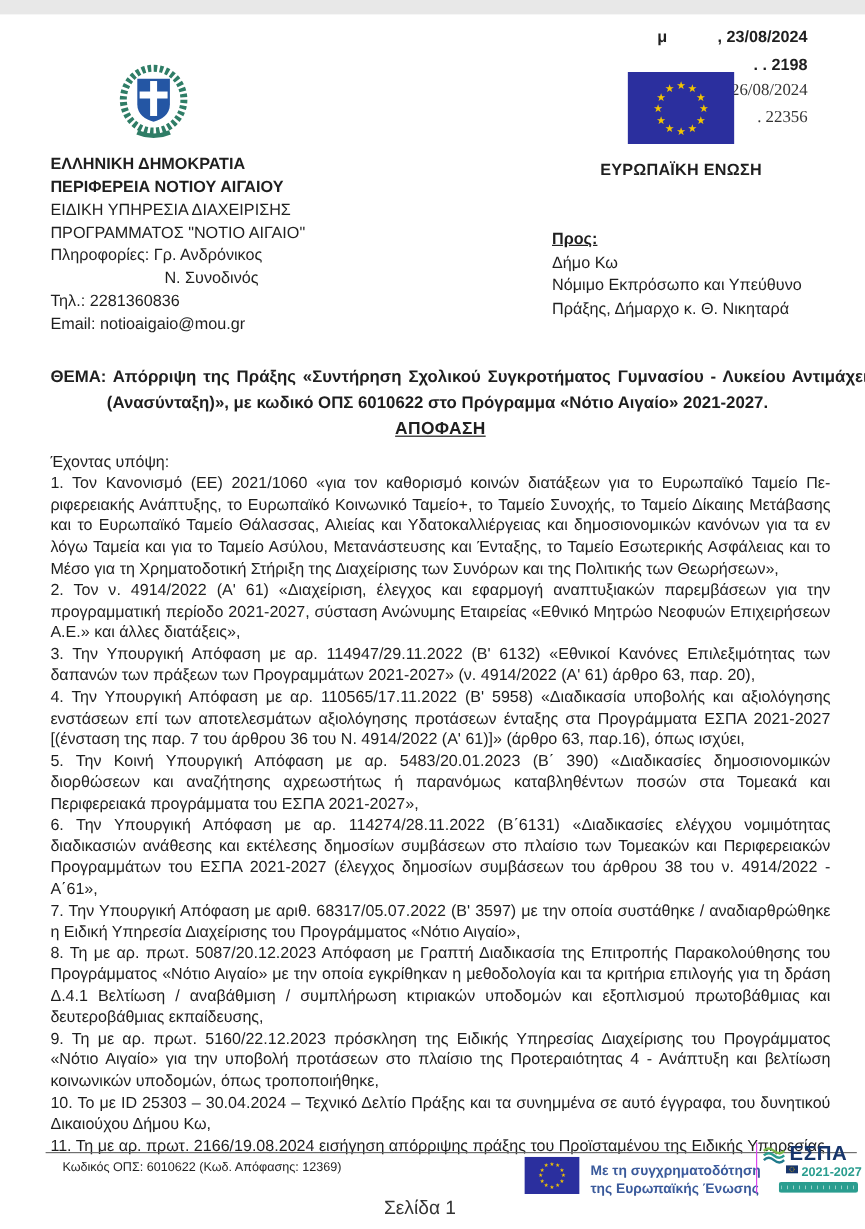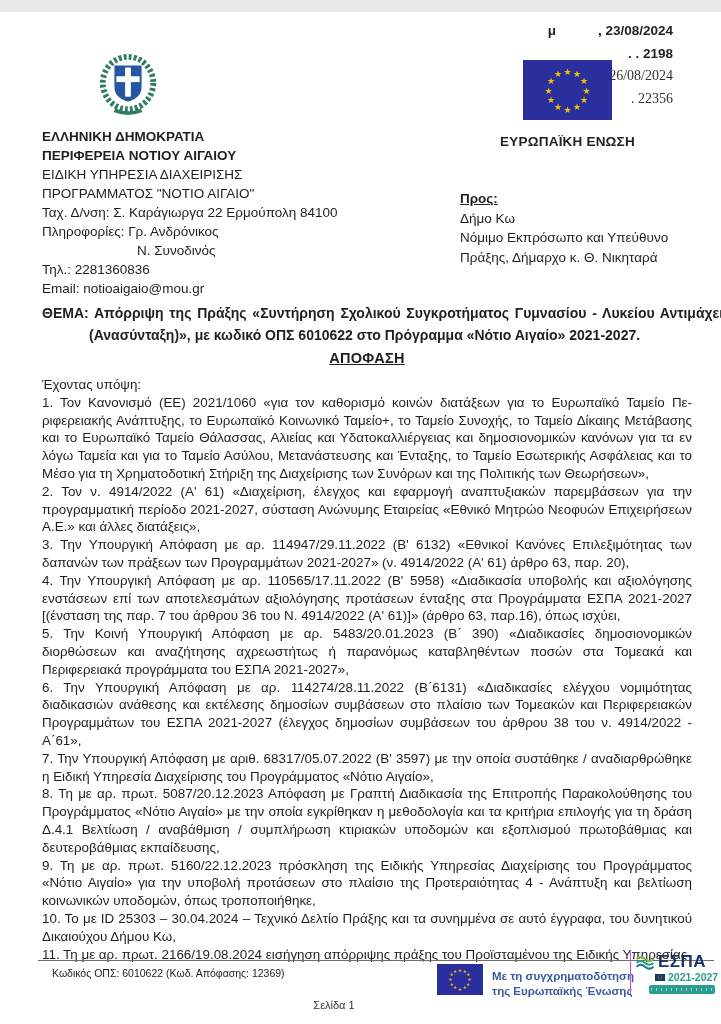--- a/index.html
+++ b/index.html
@@ -54,26 +54,26 @@
   .body-text p{margin:0;}
 
   
   .foot-rule{position:absolute;left:38px;top:948px;width:676px;border-top:1.5px solid #6f6f6f;}
   .foot-ops{position:absolute;left:42px;top:955px;font-size:10.5px;color:#222;padding-left:10px;}
   .foot-flag{position:absolute;left:437px;top:952px;}
   .foot-cofin{position:absolute;left:492px;top:957px;font-size:11.5px;line-height:14.5px;font-weight:bold;color:#3a5a9b;}
   .espa{position:absolute;left:630px;top:940px;width:86px;padding-left:4px;border-left:1px solid #d946ef;}
   .espa .row1{display:flex;align-items:center;gap:3px;}
   .espa .title{font-size:17px;font-weight:bold;color:#17356b;letter-spacing:.5px;}
-  .espa .row2{display:flex;align-items:center;gap:3px;margin-top:-1px;padding-left:20px;}
+  .espa .row2{display:flex;gap:3px;margin-top:-1px;padding-left:20px;}
   .espa .years{font-size:10.5px;font-weight:bold;color:#2a9d8f;}
   .espa .bar{margin-top:2px;margin-left:14px;width:66px;height:9px;border-radius:2px;background:#2a9d8f;
     background-image:repeating-linear-gradient(90deg, rgba(255,255,255,.55) 0 1px, rgba(255,255,255,0) 1px 5px);
     background-size:62px 3px;background-position:2px 3px;background-repeat:no-repeat;}
-  .foot-page{position:absolute;left:296px;top:987px;width:76px;text-align:center;font-size:11px;color:#333;}
+  .foot-page{position:absolute;left:312px;top:987px;width:76px;text-align:center;font-size:16px;color:#333;}
 </style>
 </head>
 <body>
 
 <div class="page">
 
   <div class="stamp">
     <div class="b"><span class="mu">μ</span><span>, 23/08/2024</span></div>
     <div class="b">. . 2198</div>
     <div class="serif">, 26/08/2024</div>
@@ -85,21 +85,20 @@
       <ellipse cx="44" cy="32" rx="26" ry="27" fill="none" stroke="#2f7d66" stroke-width="6" stroke-dasharray="3 2.2"></ellipse>
       <path d="M30,14 h28 v22 c0,9 -7,13 -14,15 c-7,-2 -14,-6 -14,-15 z" fill="#2456a4"></path>
       <rect x="41" y="16" width="6" height="30" fill="#ffffff"></rect>
       <rect x="32" y="25" width="24" height="6" fill="#ffffff"></rect>
       <path d="M30,60 q14,6 28,0" fill="none" stroke="#2f7d66" stroke-width="4"></path>
     </svg>
     <div class="b">ΕΛΛΗΝΙΚΗ ΔΗΜΟΚΡΑΤΙΑ</div>
     <div class="b">ΠΕΡΙΦΕΡΕΙΑ ΝΟΤΙΟΥ ΑΙΓΑΙΟΥ</div>
     <div>ΕΙΔΙΚΗ ΥΠΗΡΕΣΙΑ ΔΙΑΧΕΙΡΙΣΗΣ</div>
     <div>ΠΡΟΓΡΑΜΜΑΤΟΣ "ΝΟΤΙΟ ΑΙΓΑΙΟ"</div>
-    <div>Ταχ. Δ/νση: Σ. Καράγιωργα 22 Ερμούπολη 84100</div>
     <div>Πληροφορίες:  Γρ. Ανδρόνικος</div>
     <div class="indent">Ν. Συνοδινός</div>
     <div>Τηλ.: 2281360836</div>
     <div>Email: notioaigaio@mou.gr</div>
   </div>
 
   <div class="eu-head">
     <svg width="89" height="60" viewBox="0 0 89 60">
       <rect width="89" height="60" fill="#2b2f9e"></rect>
       <g fill="#f2c500" font-size="9" text-anchor="middle" font-family="'DejaVu Sans',sans-serif">

